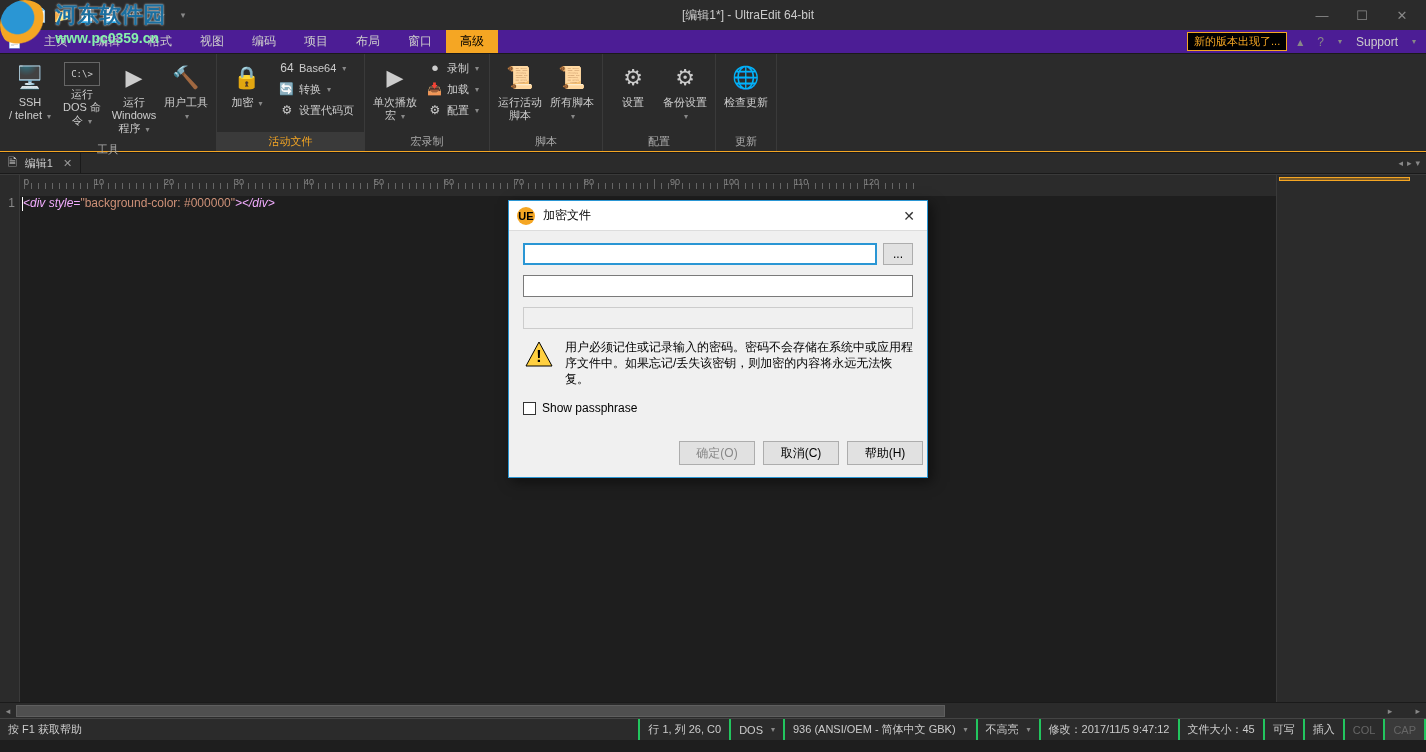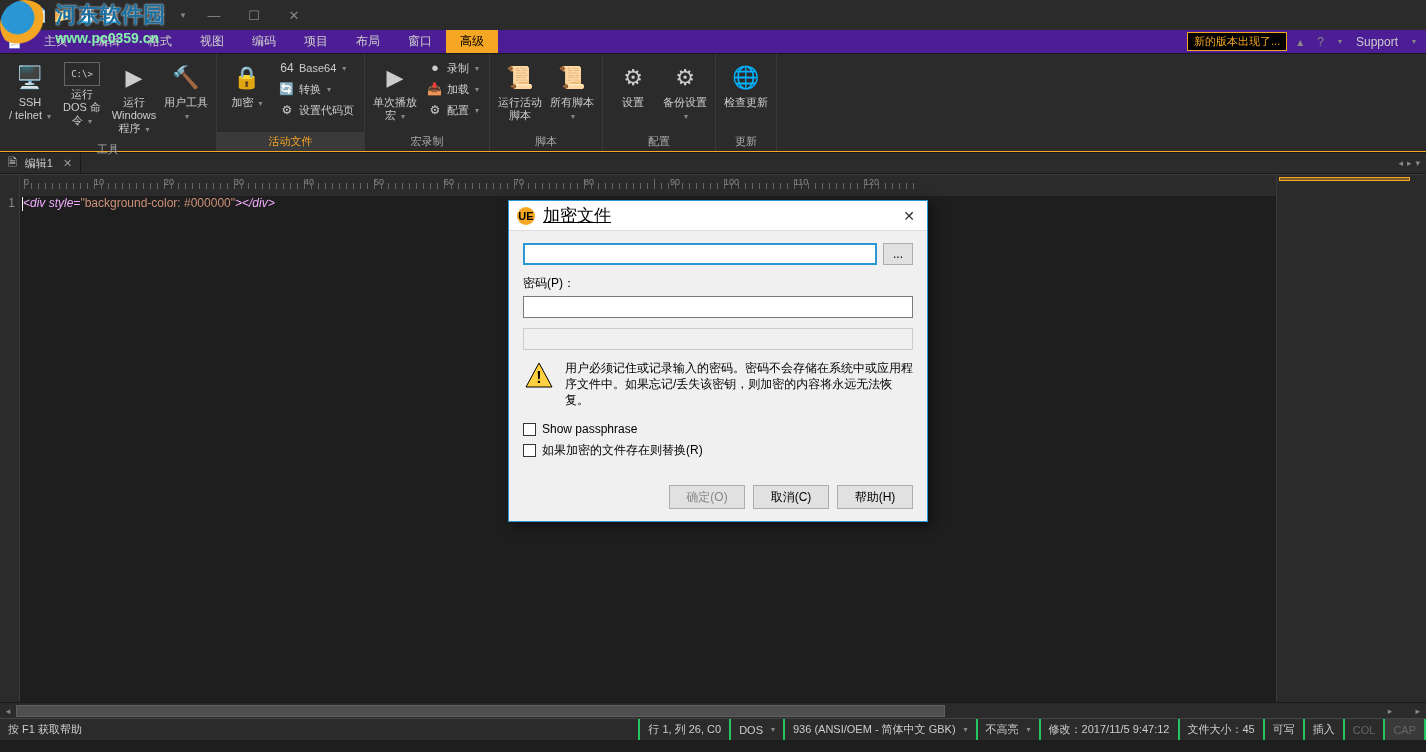--- a/index.html
+++ b/index.html
@@ -84,34 +84,34 @@
 .statusbar { height: 22px; background: #2b2b2b; border-top: 1px solid #444; display: flex; align-items: stretch; font-size: 11px; color: #ccc; }
 .statusbar .cell { padding: 0 8px; border-right: 2px solid #22c55e; display: flex; align-items: center; gap: 4px; }
 .statusbar .stretch { flex: 1; }
 .statusbar .dd::after { content: "▾"; font-size: 8px; color: #888; margin-left: 4px; }
 .statusbar .cell.dim { color: #666; }
 
 
 .dialog { position: absolute; left: 508px; top: 200px; width: 420px; background: #f0f0f0; border: 1px solid #2a96d4; color: #000; z-index: 500; box-shadow: 4px 4px 12px rgba(0,0,0,0.5); }
 .dialog .dlg-title { height: 30px; background: #fff; display: flex; align-items: center; padding: 0 8px; border-bottom: 1px solid #ddd; }
 .dialog .dlg-ico { width: 18px; height: 18px; border-radius: 50%; background: #f5a623; color: #000; font-size: 11px; font-weight: bold; display:flex; align-items:center; justify-content:center; margin-right: 8px; }
-.dialog .dlg-title-text { flex: 1; font-size: 17px; text-decoration: underline; }
+.dialog .dlg-title-text { flex: 1; font-size: 12px; }
 .dialog .dlg-close { font-size: 14px; color: #333; padding: 0 4px; }
 .dialog .dlg-body { padding: 12px 14px; font-size: 12px; }
 .dialog .field-label { margin-bottom: 4px; }
 .dialog .field-row { display: flex; align-items: center; gap: 6px; margin-bottom: 10px; }
 .dialog input[type="text"], .dialog input[type="password"] { flex: 1; height: 22px; border: 1px solid #7a7a7a; background: #fff; font-size: 12px; padding: 0 4px; }
 .dialog input.focus { border: 2px solid #2a96d4; }
 .dialog .browse { width: 30px; height: 22px; background: #e1e1e1; border: 1px solid #adadad; font-size: 12px; }
 .dialog .warn-row { display: flex; gap: 10px; margin: 10px 0 14px 0; }
 .dialog .warn-ico { width: 32px; height: 32px; display:flex; align-items:center; justify-content:center; font-size: 26px; }
 .dialog .warn-text { flex: 1; font-size: 12px; line-height: 16px; }
 .dialog .check-row { display: flex; align-items: center; gap: 6px; margin-bottom: 6px; }
 .dialog .check { width: 13px; height: 13px; border: 1px solid #333; background: #fff; }
-.dialog .btn-row { display: flex; justify-content: flex-end; gap: 8px; padding: 8px 14px 12px 14px; }
+.dialog .btn-row { display: flex; justify-content: flex-end; gap: 8px; padding: 8px 4px 12px 14px; }
 .dialog .btn { min-width: 76px; height: 24px; background: #e1e1e1; border: 1px solid #adadad; font-size: 12px; }
 .dialog .btn:disabled { color: #888; }
 .dialog .disabled-field { background: #f0f0f0; border: 1px solid #ccc; height: 22px; }
 
 
 .ico-blue { color:#2a96d4; } .ico-orange { color:#f5a623; } .ico-gray { color:#999; }
 </style>
 </head>
 <body>
 
@@ -127,20 +127,21 @@
   <div class="tb-left-icons">
     <span class="tb-icon">📄</span>
     <span class="tb-icon ico-orange">📄</span>
     <span class="tb-icon ico-blue">📂</span>
     <span class="tb-icon ico-blue">💾</span>
     <span class="tb-icon ico-blue">💾</span>
     <span class="tb-icon ico-gray">↶</span>
     <span class="tb-icon ico-gray">↷</span>
     <span class="tb-icon ico-gray" style="font-size:9px;">▾</span>
   </div>
+  <div class="tb-title">[编辑1*] - UltraEdit 64-bit</div>
   <div class="tb-win">
     <span>—</span>
     <span>☐</span>
     <span>✕</span>
   </div>
 </div>
 
 <div class="menubar">
   <span class="menu-file-icon">📄</span>
   <span class="menu-item">主页</span>
@@ -474,43 +475,38 @@
   <div class="dlg-title">
     <span class="dlg-ico">UE</span>
     <span class="dlg-title-text">加密文件</span>
     <span class="dlg-close">✕</span>
   </div>
   <div class="dlg-body">
     <div class="field-row">
       <input type="text" class="focus" style="">
       <button class="browse">...</button>
     </div>
-    <div class="field-label">密码(P)：</div>
     <div class="field-row">
       <input type="password" style="">
     </div>
     <div class="field-row">
       <div class="disabled-field" style="flex:1;"></div>
     </div>
     <div class="warn-row">
       <div class="warn-ico">
         <svg width="30" height="30" viewBox="0 0 30 30">
             <polygon points="15,2 28,26 2,26" fill="#ffd040" stroke="#000" stroke-width="1"></polygon>
             <text x="15" y="22" text-anchor="middle" font-size="16" font-weight="bold">!</text>
           </svg>
       </div>
       <div class="warn-text">用户必须记住或记录输入的密码。密码不会存储在系统中或应用程序文件中。如果忘记/丢失该密钥，则加密的内容将永远无法恢复。</div>
     </div>
     <div class="check-row">
       <span class="check"></span>
       <span>Show passphrase</span>
     </div>
-    <div class="check-row">
-      <span class="check"></span>
-      <span>如果加密的文件存在则替换(R)</span>
-    </div>
   </div>
   <div class="btn-row">
     <button class="btn" disabled="">确定(O)</button>
     <button class="btn">取消(C)</button>
     <button class="btn">帮助(H)</button>
   </div>
 </div>
 
 </body></html>

